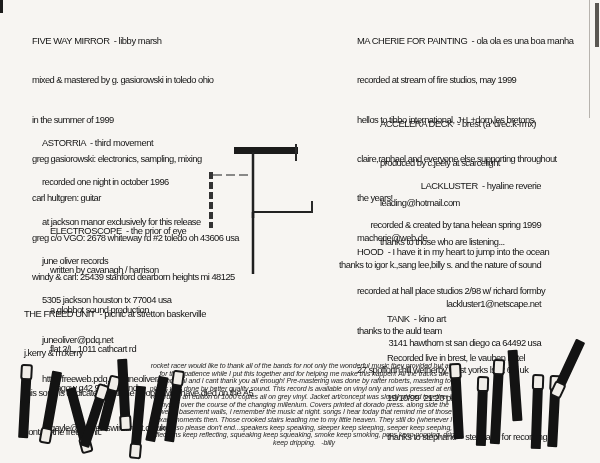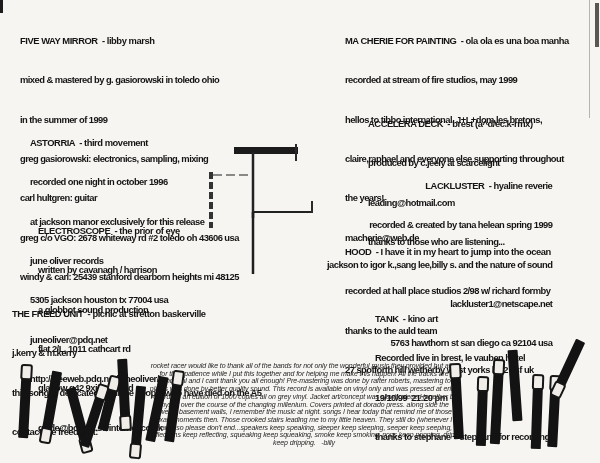--- a/index.html
+++ b/index.html
@@ -8,25 +8,26 @@
     width:600px;height:463px;
     background:#f7f5f2;
     overflow:hidden;
     font-family:"Liberation Sans",sans-serif;
     color:#161616;
   }
   
   .blk{
     position:absolute;
     font-size:9.4px;
-    font-weight:700;
+    font-weight:400;
     letter-spacing:-0.55px;
     line-height:13.1px;
     white-space:pre;
     color:#141414;
+    margin-left:12px;
   }
   .blk .hdr{letter-spacing:-0.45px;}
   .b0{left:20px;top:8px;}
   .b1{left:30px;top:110px;}
   .b2{left:38px;top:198px;}
   .b3{left:12px;top:281px;}
   .b4{left:345px;top:8px;}
   .b5{left:368px;top:91px;}
   .b6{left:327px;top:153px;text-align:right;}
   .b7{left:345px;top:219px;}
@@ -121,23 +122,23 @@
   <div class="blk b5">
     <div class="hdr">ACCELERA DECK  - brest (a^d/ec.k-rmx)</div>
     <div>produced by c.jeely at scarcelight</div>
     <div>leading@hotmail.com</div>
     <div>thanks to those who are listening...</div>
   </div>
 
   <div class="blk b6">
     <div class="hdr">LACKLUSTER  - hyaline reverie</div>
     <div>recorded &amp; created by tana helean spring 1999</div>
-    <div>jackson to igor k.,sang lee,billy s. and the nature of sound</div>
+    <div>thanks to igor k.,sang lee,billy s. and the nature of sound</div>
     <div>lackluster1@netscape.net</div>
-    <div>5763 hawthorn st san diego ca 92104 usa</div>
+    <div>3141 hawthorn st san diego ca 64492 usa</div>
   </div>
 
   <div class="blk b7">
     <div class="hdr">HOOD  - I have it in my heart to jump into the ocean</div>
     <div>recorded at hall place studios 2/98 w/ richard formby</div>
     <div>thanks to the auld team</div>
     <div>27 spofforth hill wetherby west yorks ls22 6sf uk</div>
   </div>
 
   <div class="blk b8">

